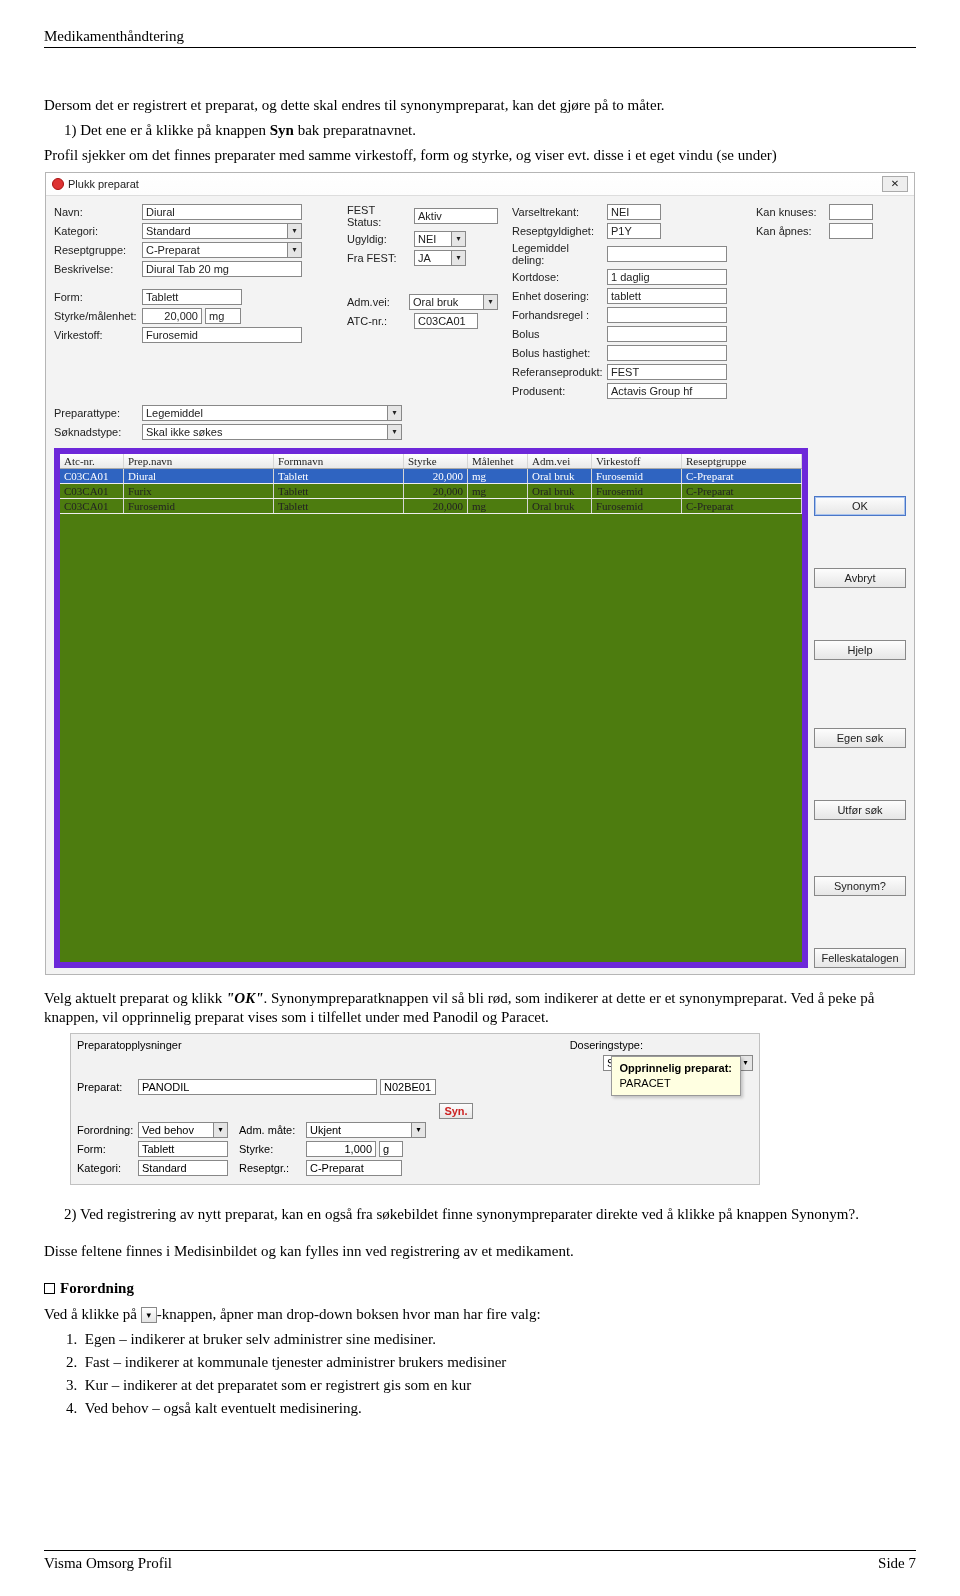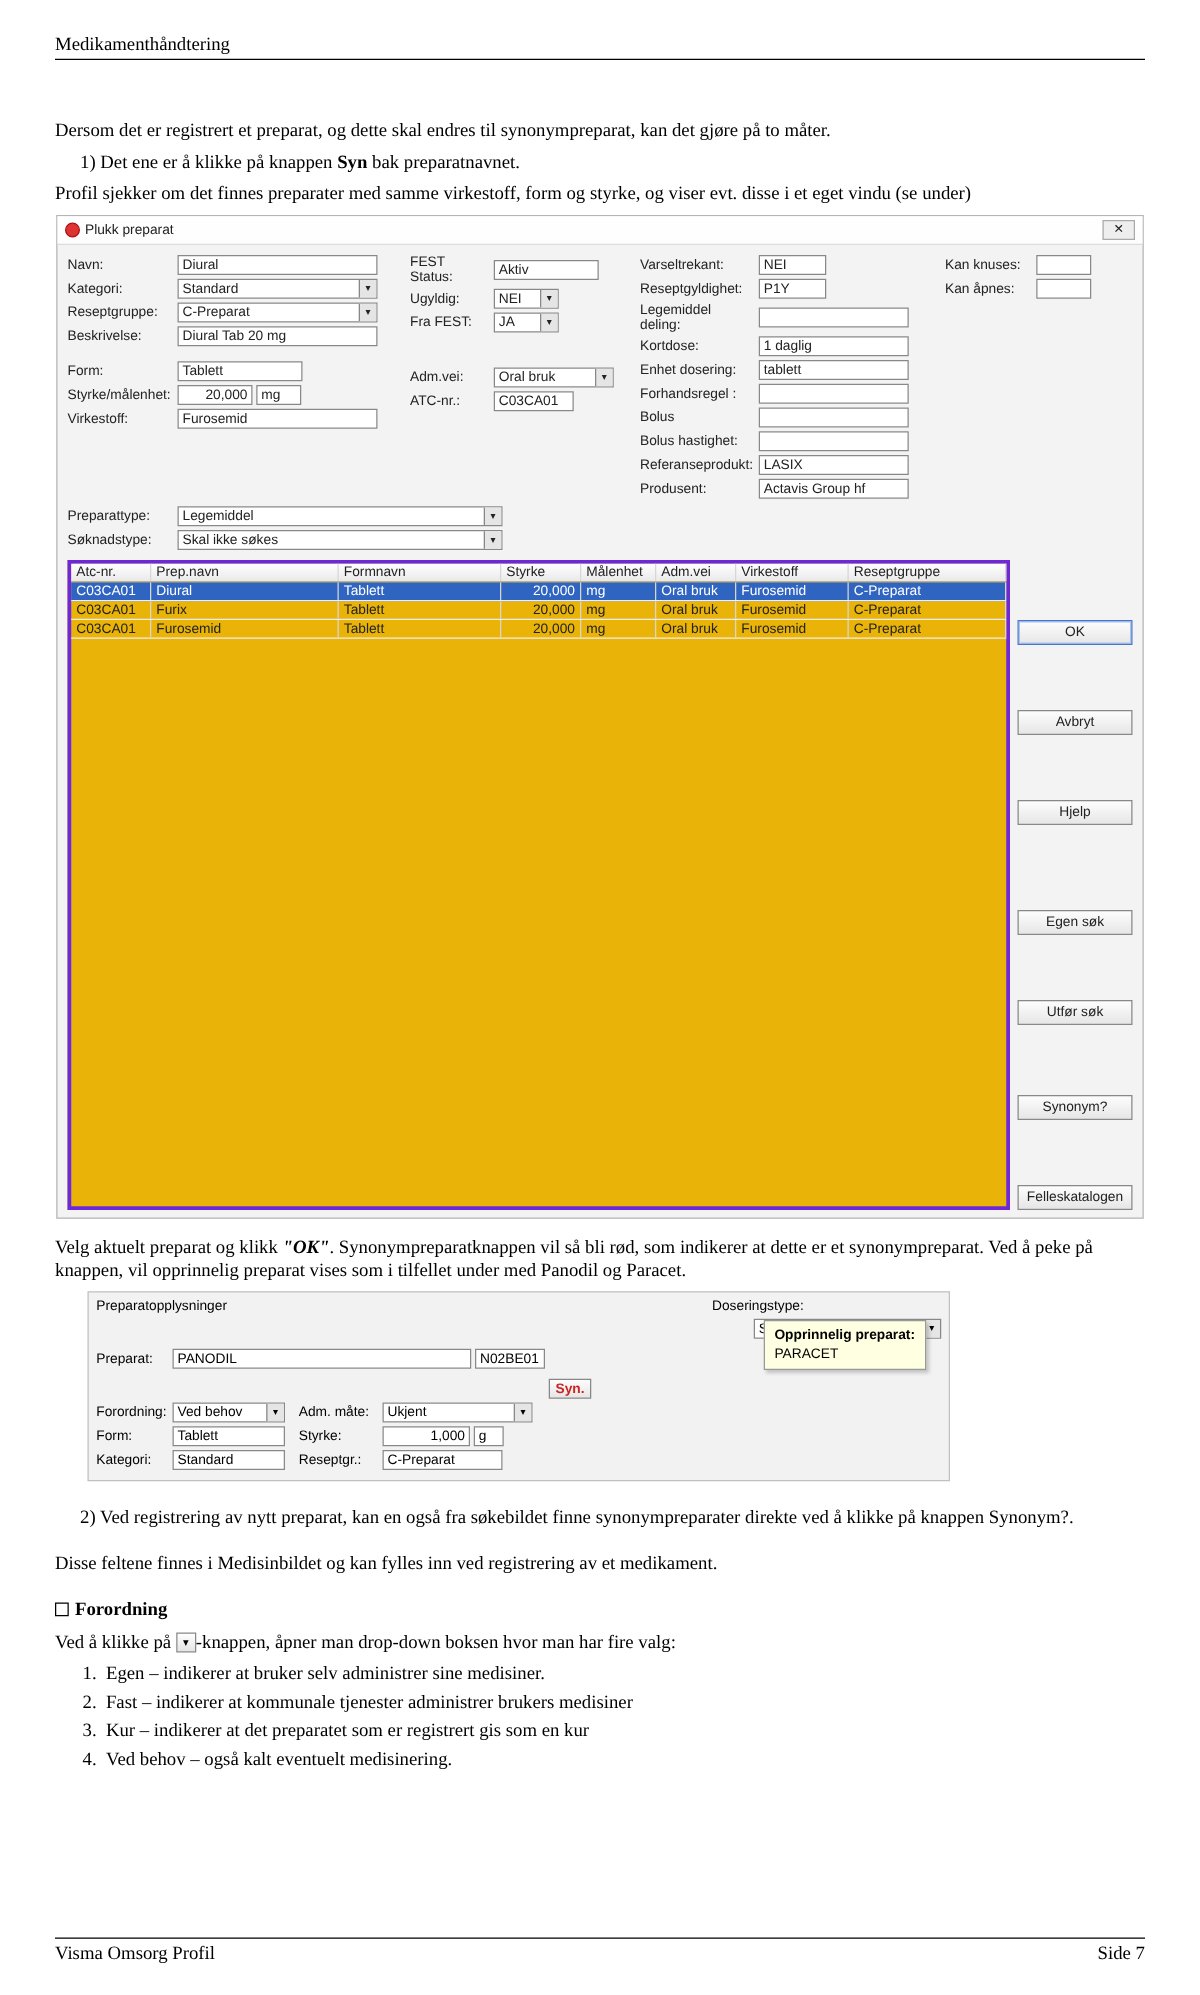--- a/index.html
+++ b/index.html
@@ -57,33 +57,34 @@
     background: linear-gradient(#fff,#fdfdfd);
     border-bottom: 1px solid #ddd;
   }
   .dlg1 .titlebar .left { display:flex; align-items:center; gap:4px; }
   .redball { width:12px; height:12px; border-radius:50%; background:#d33; border:1px solid #a11; display:inline-block; }
   .dlg1 .closebtn { border:1px solid #aaa; background:#eee; width:26px; height:16px; text-align:center; line-height:14px; font-size:10px; }
   .dlg1 .body { display:flex; padding: 8px 8px 4px 8px; gap:14px; }
   .dlg1 .col { display:flex; flex-direction:column; gap:3px; }
   .frow { display:flex; align-items:center; gap:3px; }
   .frow label { width:85px; }
-  .frow.narrow label { width:64px; }
+  .frow.narrow label { width:64px;margin-left:19px; }
   .frow.rt label { width:92px; }
   .inp { background:#fff; border:1px solid #888; height:16px; padding:0 3px; line-height:14px; overflow:hidden; white-space:nowrap; }
   .right-align { text-align:right; }
   .sel { background:#fff; border:1px solid #888; height:16px; display:flex; align-items:center; justify-content:space-between; padding:0 0 0 3px; }
   .sel .arr { width:14px; height:14px; background:#e5e5e5; border-left:1px solid #888; text-align:center; font-size:8px; line-height:14px; }
   .dlg1 .row2 { padding: 2px 8px; display:flex; flex-direction:column; gap:3px; }
   .dlg1 .tablewrap { margin: 6px 8px 0 8px; display:flex; gap:6px; }
   .gridtable {
     flex:1;
-    background:#eab308;
-    border:3px solid #6d28d9;
+    background:#4d7c0f;
+    border:6px solid #6d28d9;
     font-size:11px;
+    font-family:Liberation Serif, serif;
   }
   .gridtable .hdr { display:flex; background:linear-gradient(#fff,#e9e9e9); border-bottom:1px solid #aaa; }
   .gridtable .hdr div, .gridtable .r div { padding:1px 4px; border-right:1px solid #d6d6d6; overflow:hidden; white-space:nowrap; }
   .gridtable .r { display:flex; border-bottom:1px solid #eee; }
   .gridtable .r.selected { background:#2f64c1; color:#fff; }
   .btncol { width:92px; display:flex; flex-direction:column; gap:4px; }
   .wbtn { background:linear-gradient(#fdfdfd,#e6e6e6); border:1px solid #888; height:20px; text-align:center; font-size:11px; line-height:18px;margin-top:48px; }
   .wbtn.primary { border-color:#4a76c7; box-shadow:inset 0 0 0 1px #a8c3ee; }
   .btncol .spacer { flex:1; }
 
@@ -249,21 +250,21 @@
         <div class="frow rt">
             <label>Bolus</label>
             <div class="inp" style="width:120px"></div>
           </div>
         <div class="frow rt">
             <label>Bolus hastighet:</label>
             <div class="inp" style="width:120px"></div>
           </div>
         <div class="frow rt">
             <label>Referanseprodukt:</label>
-            <div class="inp" style="width:120px">LASIX</div>
+            <div class="inp" style="width:120px">FEST</div>
           </div>
         <div class="frow rt">
             <label>Produsent:</label>
             <div class="inp" style="width:120px">Actavis Group hf</div>
           </div>
       </div>
 
       <div class="col" style="width:130px">
         <div class="frow">
             <label style="width:70px">Kan knuses:</label>

